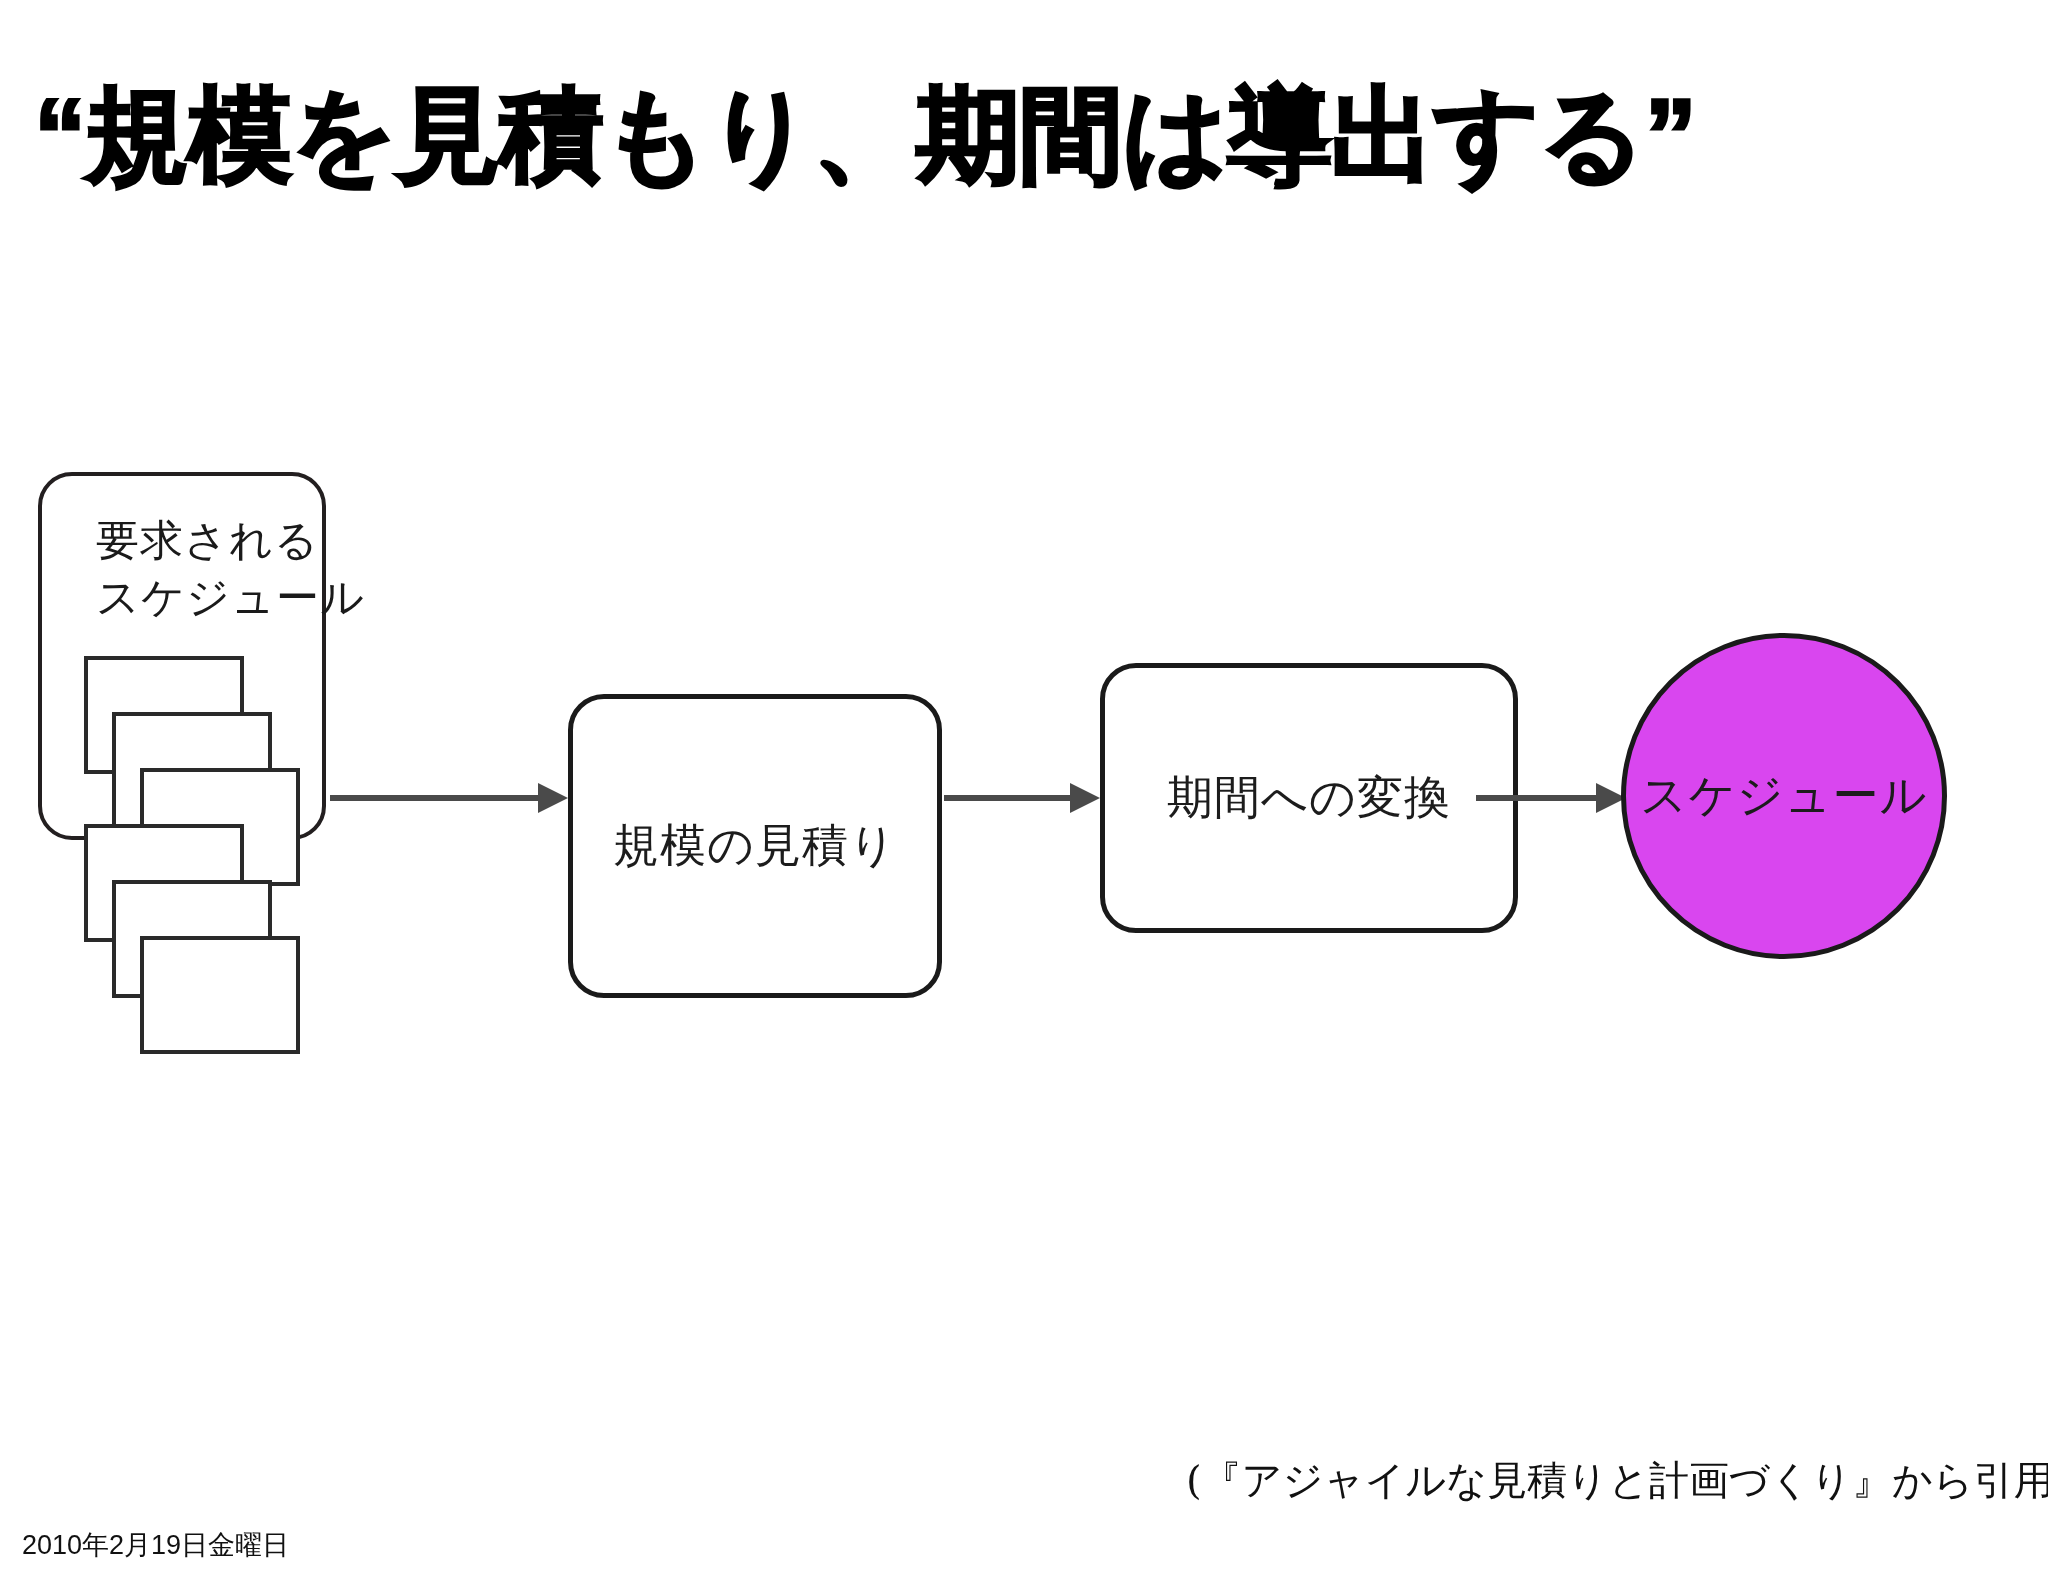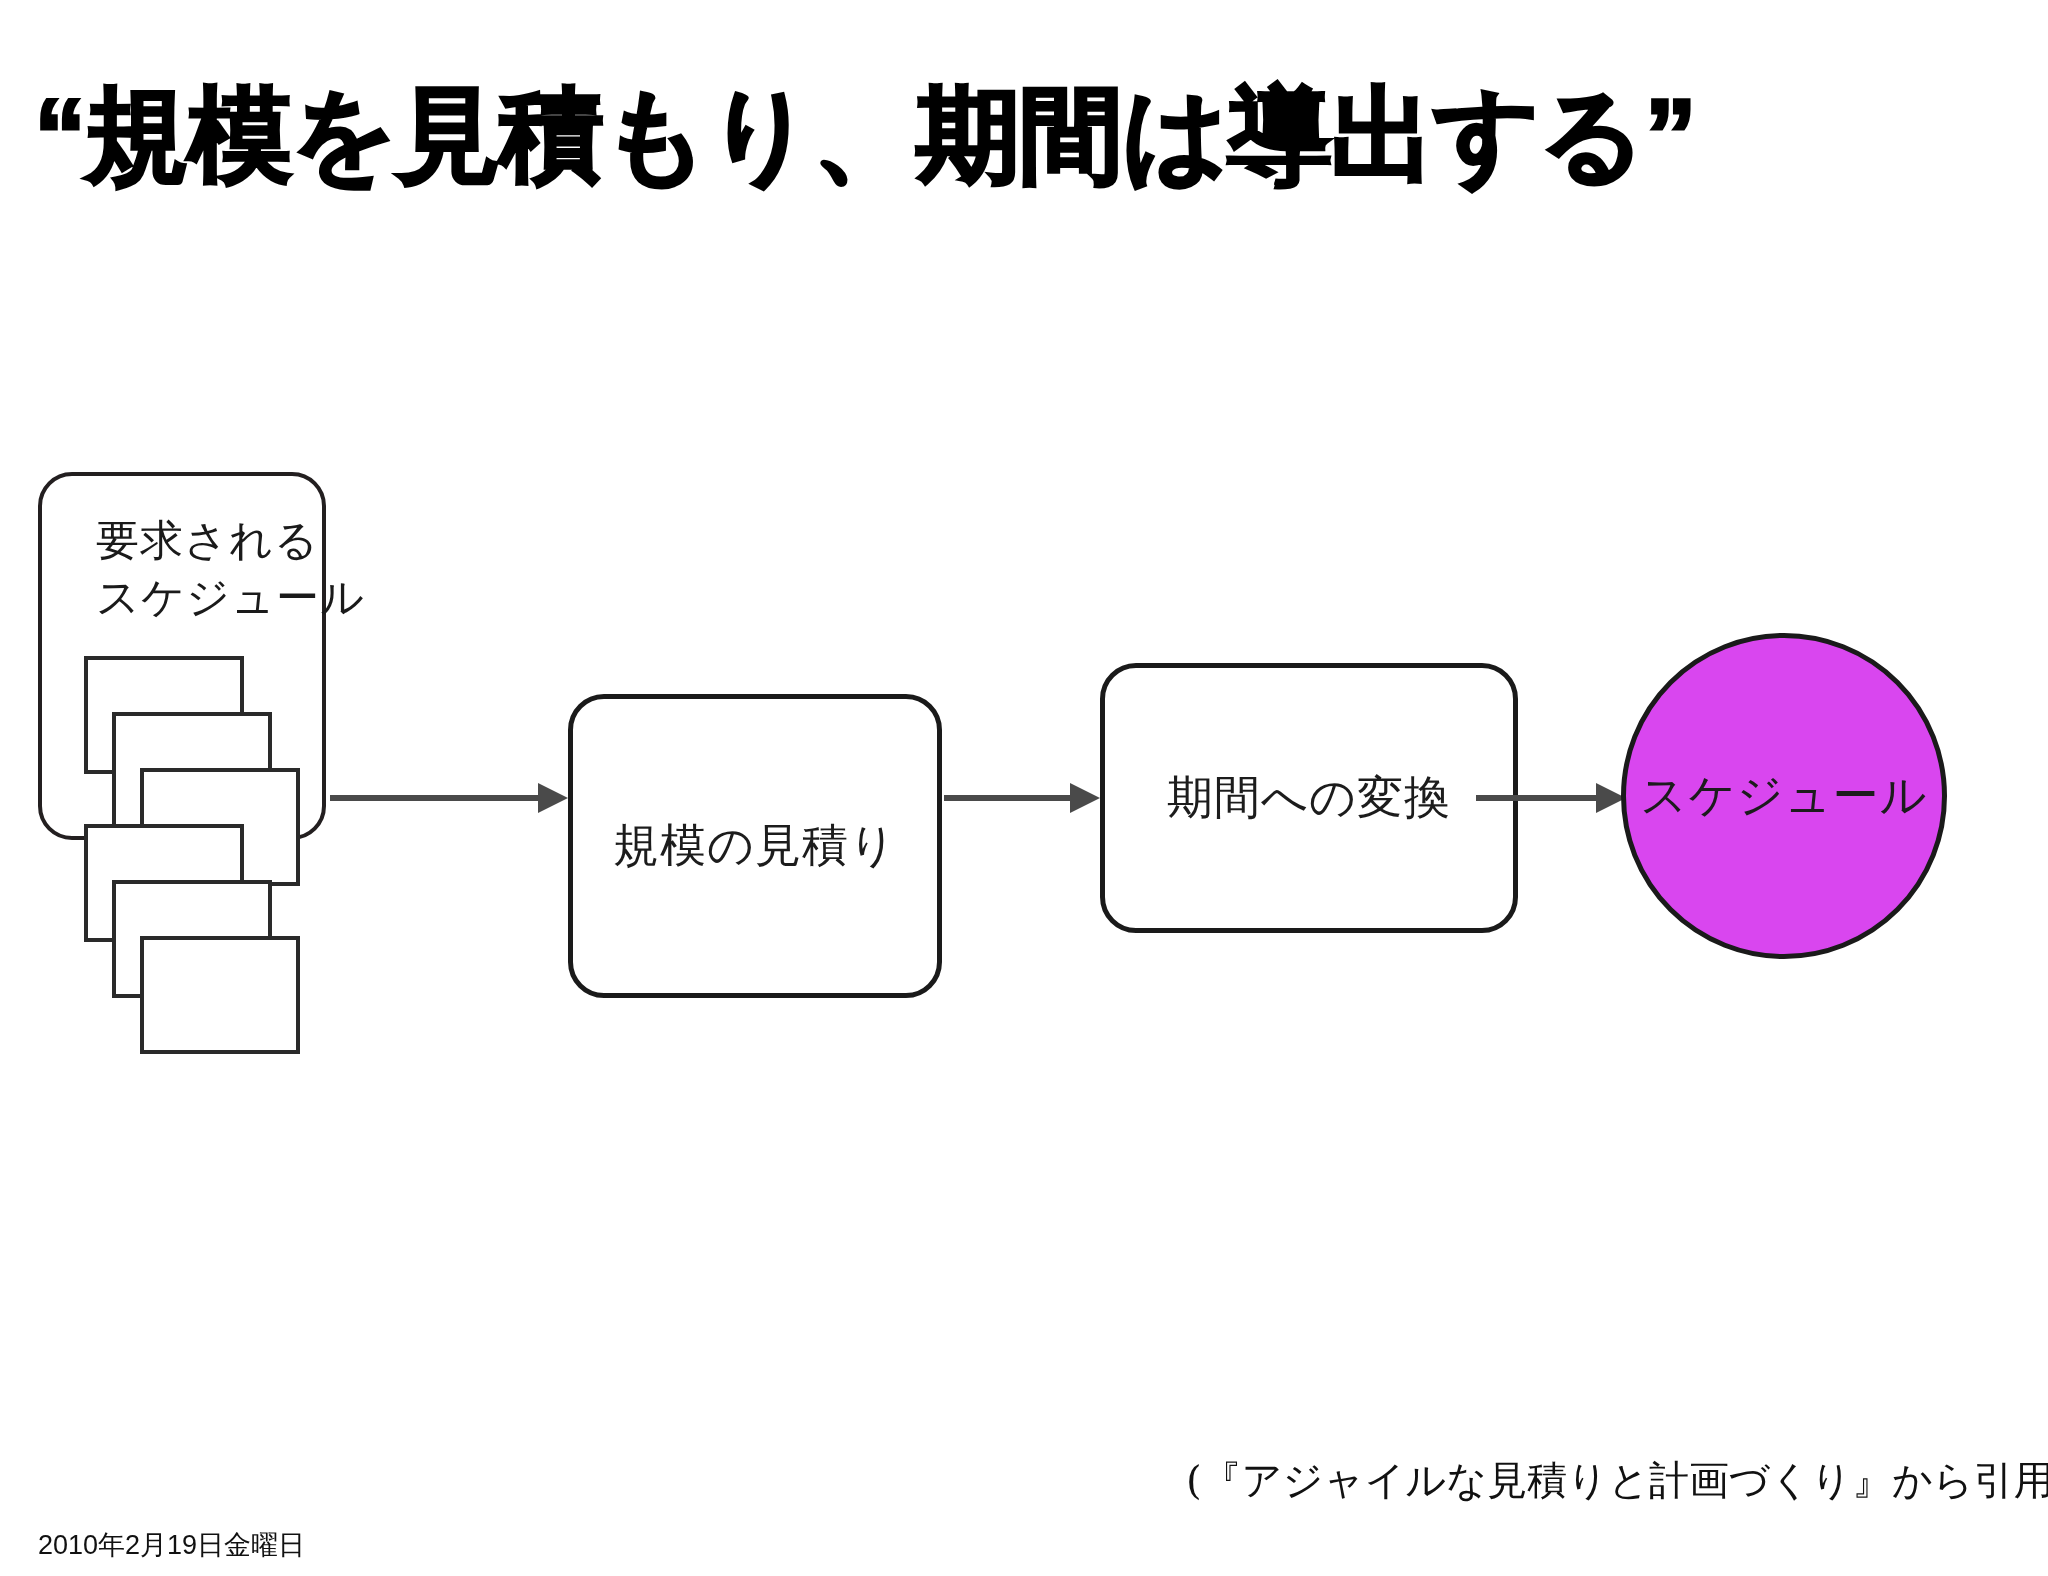--- a/index.html
+++ b/index.html
@@ -158,21 +158,21 @@
     top: 1453px;
     font-family: "DejaVu Serif", "Liberation Serif", serif;
     font-size: 40px;
     color: #111111;
     white-space: nowrap;
   }
 
   
   #footer-date {
     position: absolute;
-    left: 38px;
+    left: 22px;
     top: 1527px;
     font-size: 27px;
     color: #111111;
     white-space: nowrap;
   }
 </style>
 </head>
 <body>
 
 <div id="slide-title">“規模を見積もり、期間は導出する”</div>

